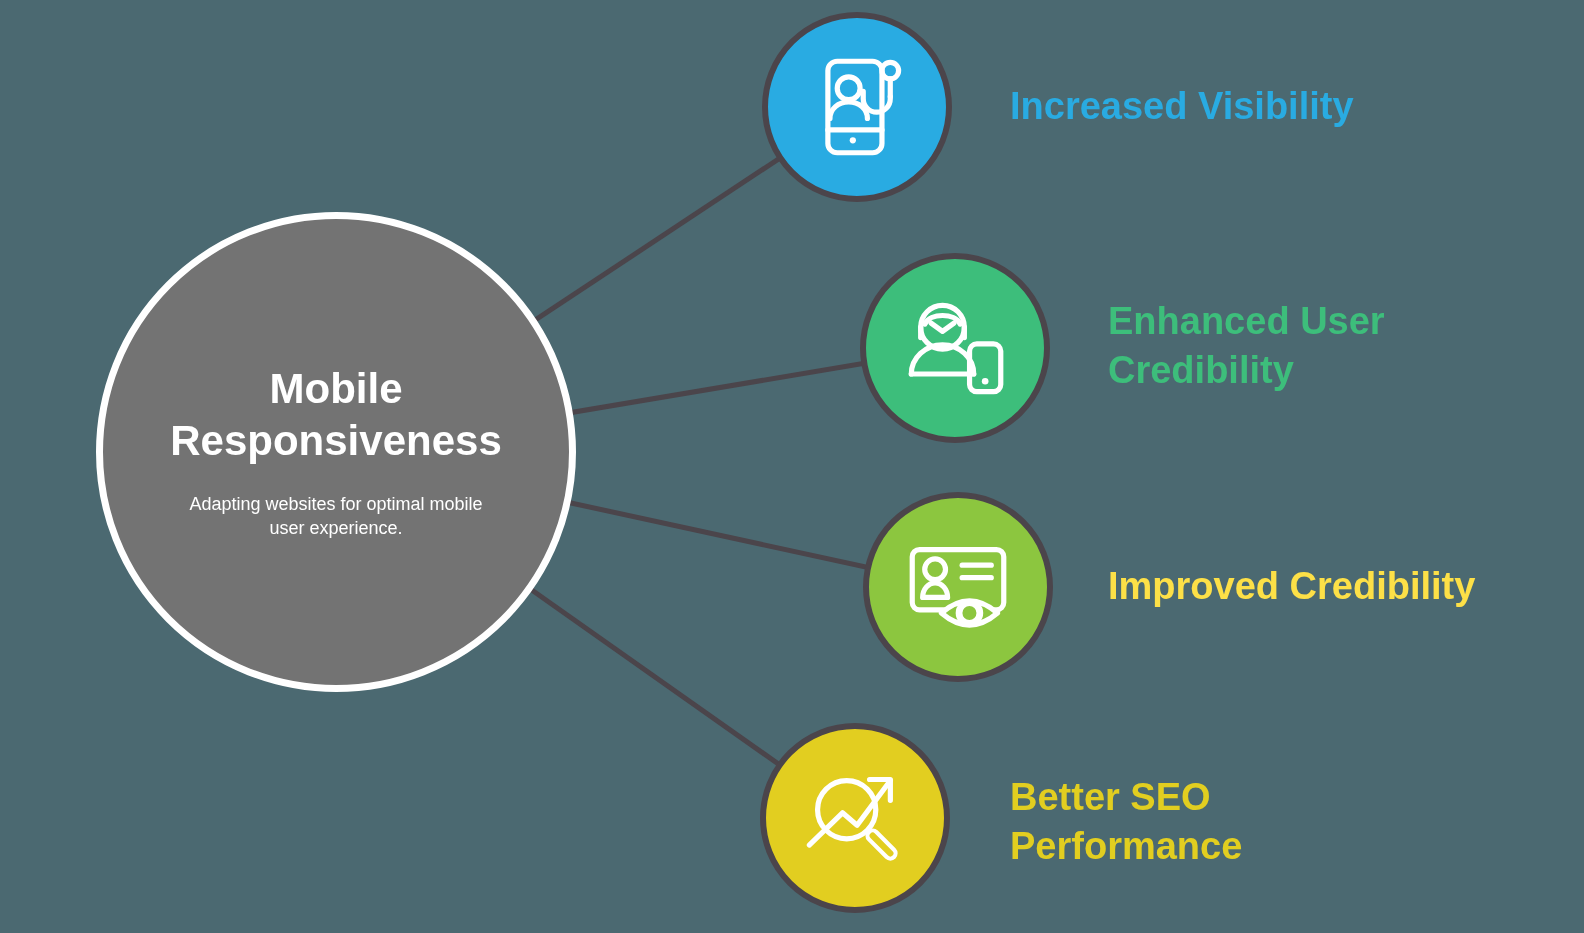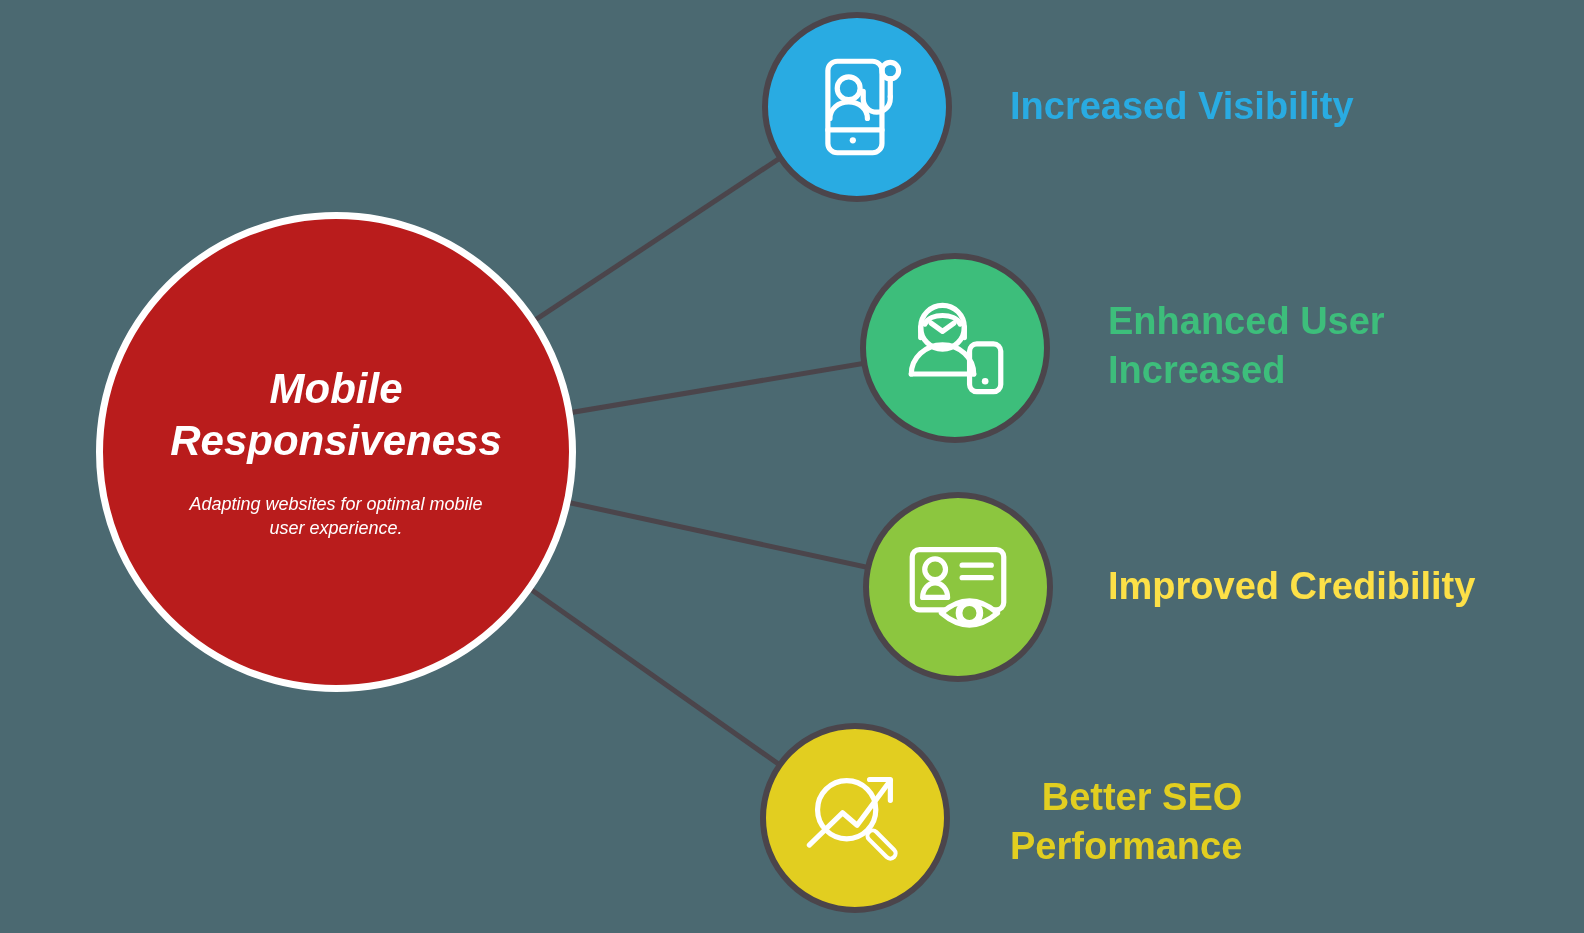--- a/index.html
+++ b/index.html
@@ -66,35 +66,35 @@
     position: absolute;
     transform: translateY(-50%);
     font-size: 38px;
     font-weight: bold;
     line-height: 1.3;
     white-space: pre-line;
   }
   .label-1 { left: 1010px; top: 107px; }
   .label-2 { left: 1108px; top: 346px; }
   .label-3 { left: 1108px; top: 587px; }
-  .label-4 { left: 1010px; top: 822px; text-align: right; }
+  .label-4 { left: 1010px; top: 822px; }
 </style>
 </head>
 <body>
 
 <div class="canvas" style="background: rgb(75, 105, 113);">
 
   <svg class="connectors" width="1584" height="933" viewBox="0 0 1584 933">
     <line x1="336" y1="452" x2="857" y2="107" stroke-width="5" stroke="#4B454B"></line>
     <line x1="336" y1="452" x2="955" y2="348" stroke-width="5" stroke="#4B454B"></line>
     <line x1="336" y1="452" x2="958" y2="587" stroke-width="5" stroke="#4B454B"></line>
     <line x1="336" y1="452" x2="855" y2="818" stroke-width="5" stroke="#4B454B"></line>
   </svg>
 
-  <div class="center-node" style="background: #b91c1c; font-style: italic;">
+  <div class="center-node" style="background: #737373;">
     <div class="center-title">Mobile Responsiveness</div>
     <div class="center-desc">Adapting websites for optimal mobile user experience.</div>
   </div>
 
   <div class="node node-1" style="background: rgb(41, 171, 226);">
     <svg width="104" height="104" viewBox="0 0 100 100" fill="none" stroke="#FFFFFF" stroke-width="5" stroke-linecap="round" stroke-linejoin="round" style="color: rgb(41, 171, 226);">
       <rect x="22" y="6" width="52" height="88" rx="9"></rect>
       <line x1="22" y1="72" x2="74" y2="72"></line>
       <circle cx="46" cy="82" r="3" fill="#FFFFFF" stroke="none"></circle>
       <circle cx="42" cy="32" r="11"></circle>
@@ -136,18 +136,18 @@
       <circle cx="42" cy="42" r="28"></circle>
       <path d="M6,76 L38,45 L52,57 L84,14"></path>
       <path d="M64,13 L84,13 L84,33"></path>
       <line x1="67" y1="67" x2="84" y2="84" stroke-width="14"></line>
       <line x1="67" y1="67" x2="84" y2="84" stroke="currentColor" stroke-width="6"></line>
     </svg>
   </div>
 
   <div class="node-label label-1" style="color: rgb(41, 171, 226); text-align: right;">Increased Visibility</div>
   <div class="node-label label-2" style="color: rgb(61, 190, 123);">Enhanced User
-Increased</div>
+Credibility</div>
   <div class="node-label label-3" style="color: #fde047;">Improved Credibility</div>
   <div class="node-label label-4" style="color: rgb(226, 206, 32);">Better SEO
 Performance</div>
 
 </div>
 
 </body></html>

